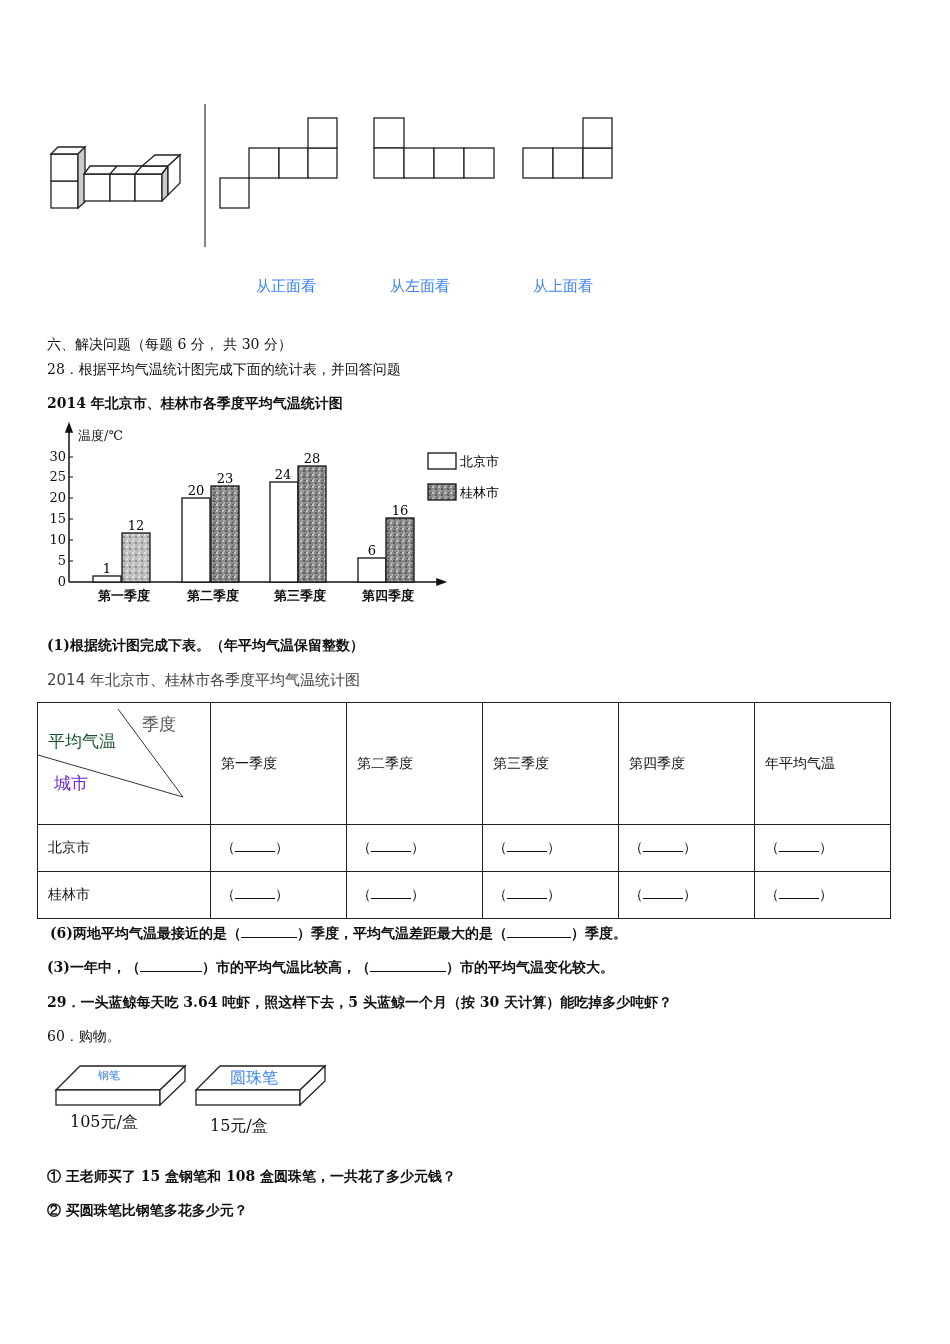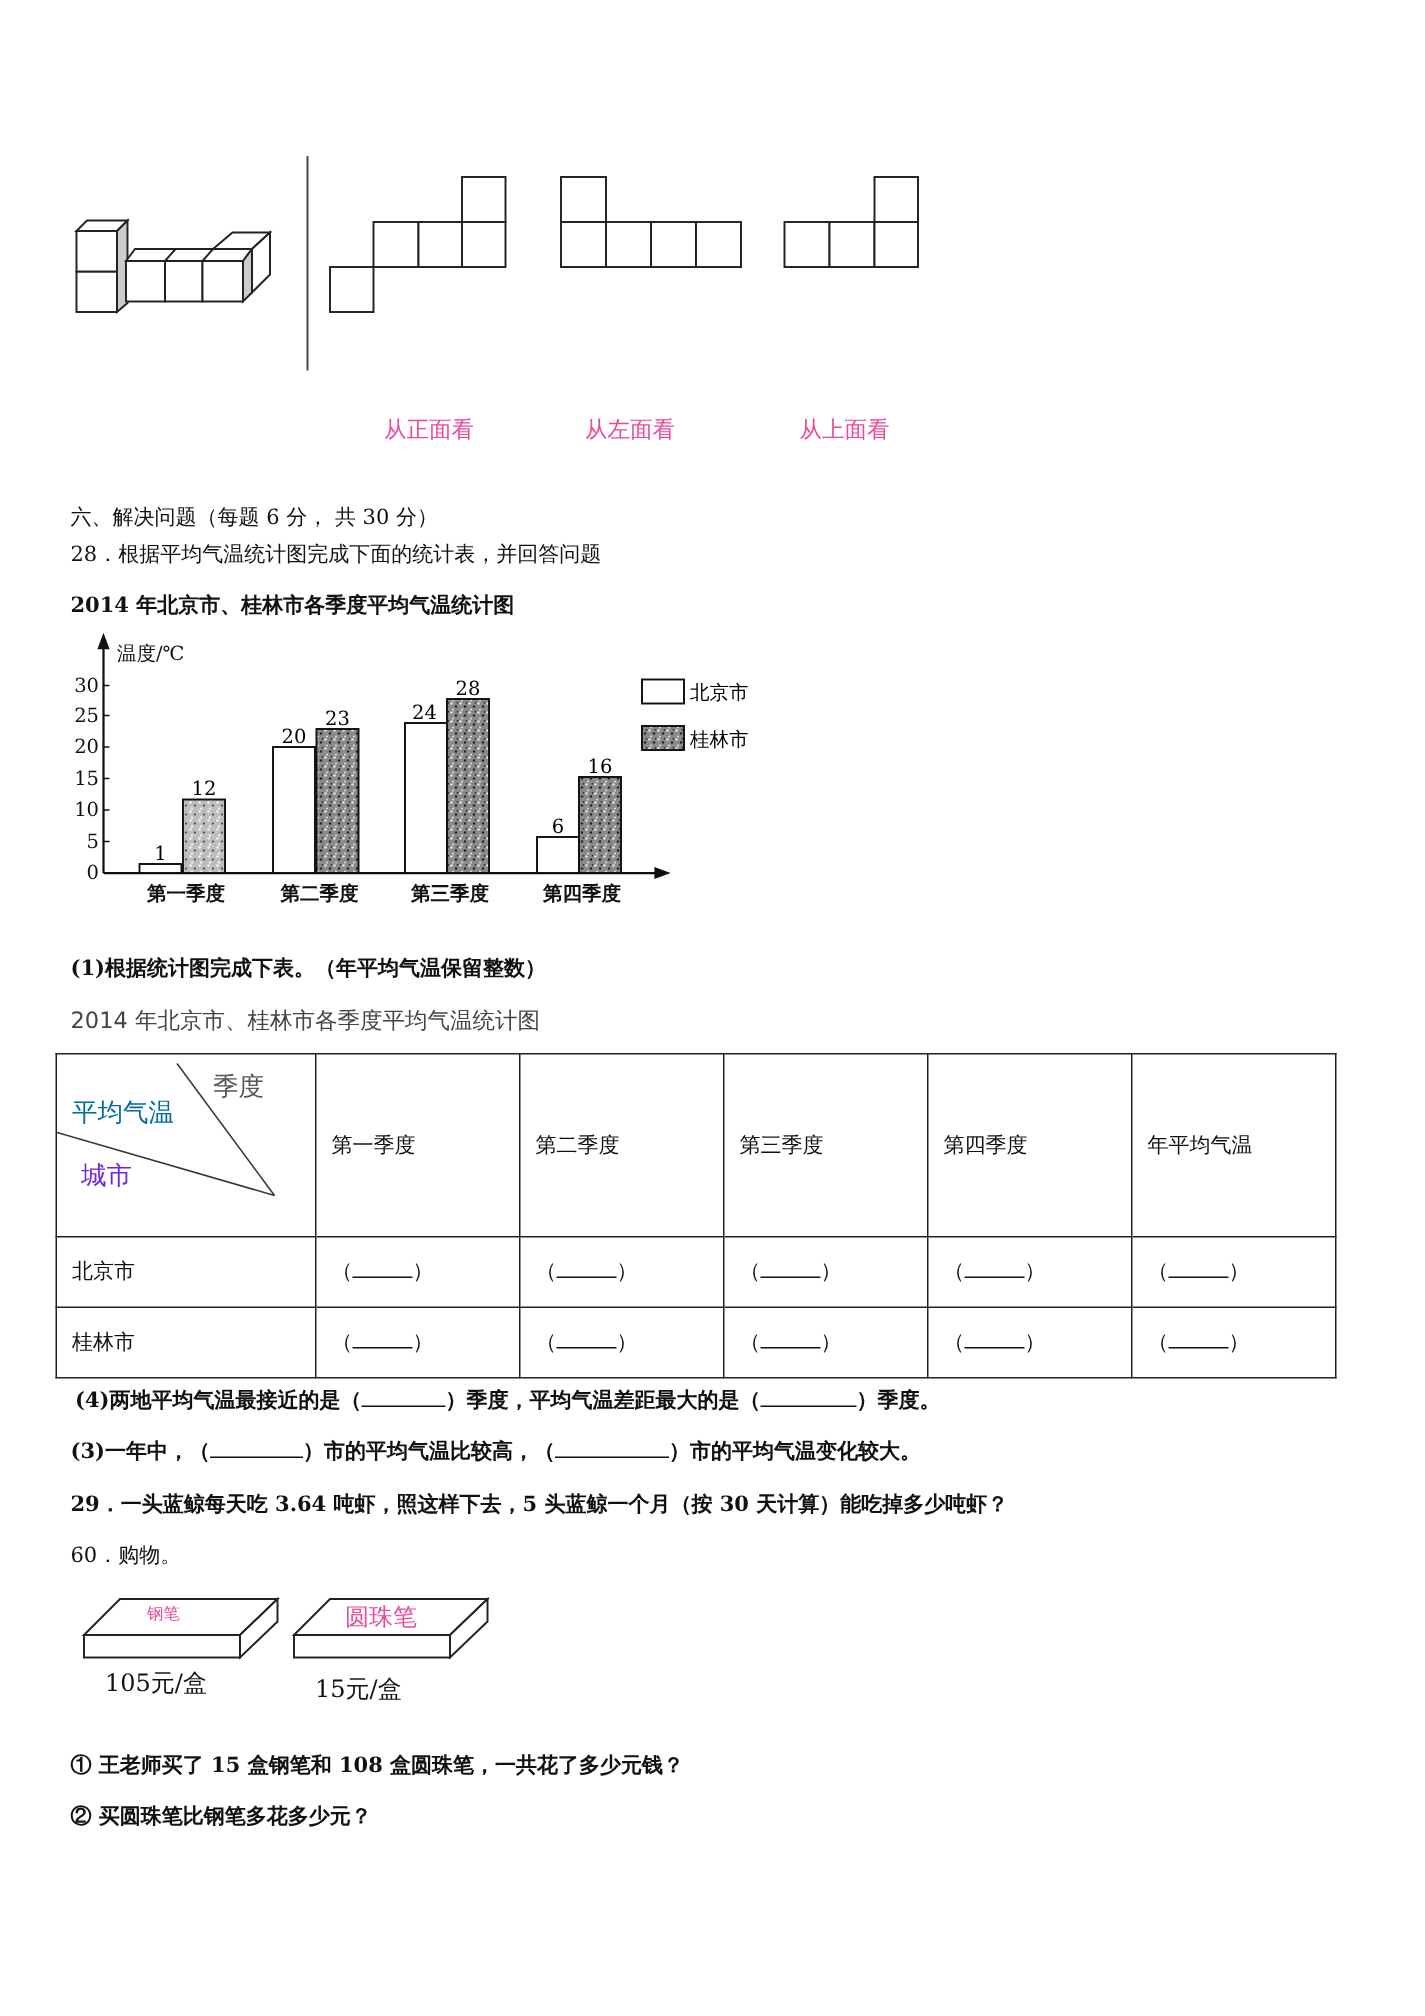--- a/index.html
+++ b/index.html
@@ -1,21 +1,21 @@
 <!DOCTYPE html>
 <html><head>
 <meta charset="utf-8">
 <style>
   html, body { margin:0; padding:0; background:#fff; }
   body { width:950px; height:1344px; position:relative; overflow:hidden;
          font-family:"DejaVu Serif","Liberation Serif",serif; color:#111; }
   .abs { position:absolute; }
   .txt { font-size:14px; white-space:nowrap; }
   .bold { font-weight:bold; }
-  .light { font-family:"DejaVu Sans","Liberation Sans",sans-serif; font-size:15px; color:#ec4899; }
+  .light { font-family:"DejaVu Sans","Liberation Sans",sans-serif; font-size:15px; color:#3b82f6; }
   svg text { font-family:"DejaVu Serif","Liberation Serif",serif; }
   table.stat { position:absolute; left:37px; top:702px; border-collapse:collapse; }
   table.stat td { border:1.5px solid #222; font-size:14px; padding:0 0 0 10px;
                   font-family:Liberation Serif, serif; vertical-align:middle; }
   .blank { display:inline-block; border-bottom:1px solid #111; width:40px; height:12px; }
   .uline { display:inline-block; border-bottom:1px solid #111; height:12px; }
 </style>
 </head>
 <body>
 
@@ -145,21 +145,21 @@
 
 <table class="stat">
   <tbody>
       <tr style="height:122px">
     <td style="width:172px;padding:0;position:relative">
       <svg width="182" height="122" style="position:absolute;left:0;top:0">
         <line x1="80" y1="6" x2="145" y2="94" stroke="#333" stroke-width="1"></line>
         <line x1="0" y1="52" x2="145" y2="94" stroke="#333" stroke-width="1"></line>
       </svg>
       <span class="abs" style="left:104px;top:10px;font-size:17px;color:#555">季度</span>
-      <span class="abs" style="left:10px;top:27px;font-size:17px;color:#0369a1">平均气温</span>
+      <span class="abs" style="left:10px;top:27px;font-size:17px;color:#14532d">平均气温</span>
       <span class="abs" style="left:16px;top:69px;font-size:17px;color:#6d28d9">城市</span>
     </td>
     <td style="width:125px">第一季度</td>
     <td style="width:125px">第二季度</td>
     <td style="width:125px">第三季度</td>
     <td style="width:125px">第四季度</td>
     <td style="width:125px">年平均气温</td>
   </tr>
   <tr style="height:47px">
     <td>北京市</td>
@@ -174,21 +174,21 @@
     <td><span>（</span><span class="blank"></span><span>）</span></td>
     <td><span>（</span><span class="blank"></span><span>）</span></td>
     <td><span>（</span><span class="blank"></span><span>）</span></td>
     <td><span>（</span><span class="blank"></span><span>）</span></td>
     <td><span>（</span><span class="blank"></span><span>）</span></td>
   </tr>
 </tbody>
   </table>
 
 <div class="abs txt bold" style="left:50px;top:925px">
-  <span>(4)两地平均气温最接近的是（</span><span class="uline" style="width:56px"></span><span>）季度，平均气温差距最大的是（</span><span class="uline" style="width:64px"></span><span>）季度。</span>
+  <span>(6)两地平均气温最接近的是（</span><span class="uline" style="width:56px"></span><span>）季度，平均气温差距最大的是（</span><span class="uline" style="width:64px"></span><span>）季度。</span>
 </div>
 <div class="abs txt bold" style="left:47px;top:959px">
   <span>(3)一年中，（</span><span class="uline" style="width:62px"></span><span>）市的平均气温比较高，（</span><span class="uline" style="width:76px"></span><span>）市的平均气温变化较大。</span>
 </div>
 
 <div class="abs txt bold" style="left:47px;top:994px">29．一头蓝鲸每天吃 3.64 吨虾，照这样下去，5 头蓝鲸一个月（按 30 天计算）能吃掉多少吨虾？</div>
 
 <div class="abs txt" style="left:47px;top:1028px">60．购物。</div>
 <svg class="abs" style="left:40px;top:1060px" width="300" height="80" viewBox="40 1060 300 80">
   <g fill="#fff" stroke="#222" stroke-width="1.3">

